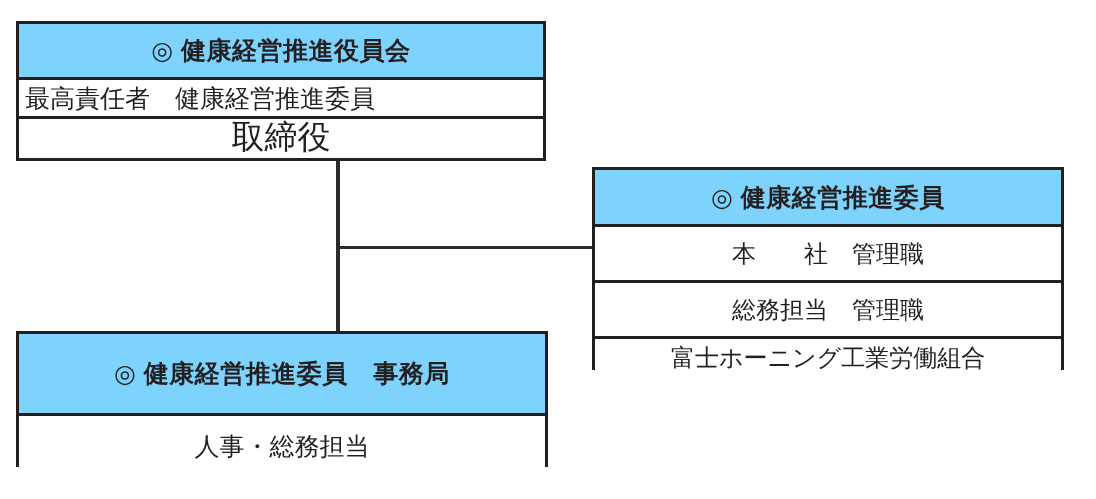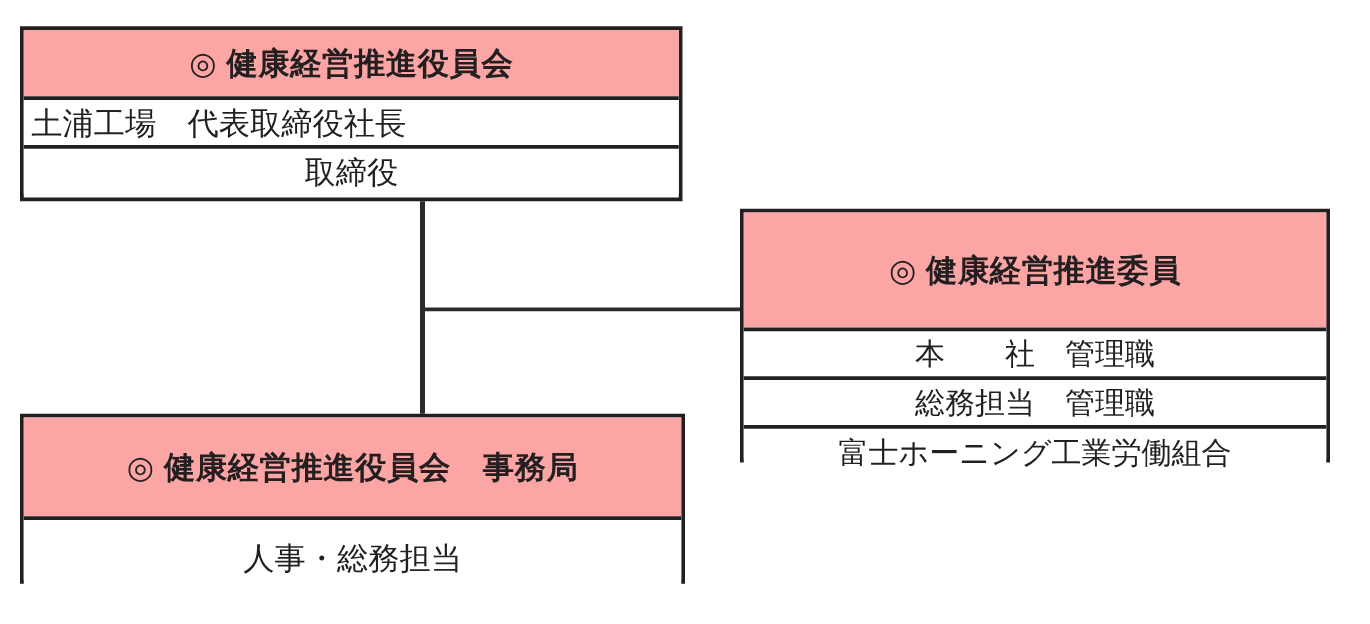--- a/index.html
+++ b/index.html
@@ -46,21 +46,21 @@
     display: flex;
     align-items: center;
     justify-content: center;
     white-space: pre;
     overflow: hidden;
   }
   .org-row + .org-row {
     border-top: 3px solid #231f20;
   }
   .org-row.header {
-    background: #fca5a5;
+    background: #7dd3fc;
     font-weight: bold;
     letter-spacing: 0.5px;
   }
   .org-row.body {
     background: #ffffff;
     font-weight: normal;
   }
   .org-row.align-left {
     justify-content: flex-start;
     padding-left: 6px;
@@ -76,36 +76,36 @@
   #box-exec-committee .header {
     height: 53px;
     font-size: 25px;
   }
   #box-exec-committee .r-ceo {
     height: 39px;
     font-size: 25px;
   }
   #box-exec-committee .r-director {
     height: 39px;
-    font-size: 25px;
+    font-size: 33px;
   }
 
   
   #box-promotion-members {
     left: 592px;
     top: 167px;
     width: 472px;
     height: 203px;
   }
   #box-promotion-members .header {
-    height: 92px;
+    height: 54px;
     font-size: 25px;
   }
   #box-promotion-members .m-row {
-    height: 39px;
+    height: 56px;
     font-size: 24px;
   }
   #box-promotion-members .m-row-last {
     height: 40px;
     font-size: 24px;
   }
 
   
   #box-secretariat {
     left: 16px;
@@ -137,29 +137,29 @@
 </head>
 <body>
 
 <div id="org-chart">
 
   <div class="connector connector-v" id="connector-trunk"></div>
   <div class="connector connector-h" id="connector-branch"></div>
 
   <div class="org-box" id="box-exec-committee">
     <div class="org-row header">◎ 健康経営推進役員会</div>
-    <div class="org-row body r-ceo align-left">土浦工場　代表取締役社長</div>
+    <div class="org-row body r-ceo align-left">最高責任者　健康経営推進委員</div>
     <div class="org-row body r-director">取締役</div>
   </div>
 
   <div class="org-box" id="box-promotion-members">
     <div class="org-row header">◎ 健康経営推進委員</div>
     <div class="org-row body m-row">本　　社　管理職</div>
     <div class="org-row body m-row">総務担当　管理職</div>
     <div class="org-row body m-row-last">富士ホーニング工業労働組合</div>
   </div>
 
   <div class="org-box" id="box-secretariat">
-    <div class="org-row header">◎ 健康経営推進役員会　事務局</div>
+    <div class="org-row header">◎ 健康経営推進委員　事務局</div>
     <div class="org-row body s-row">人事・総務担当</div>
   </div>
 
 </div>
 
 </body></html>

